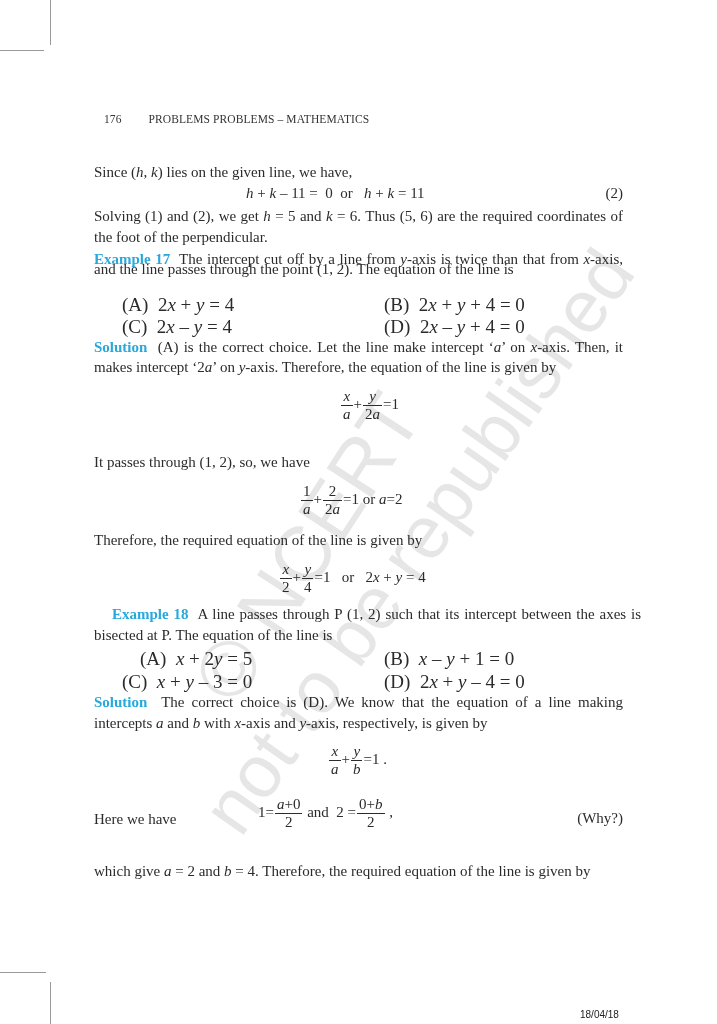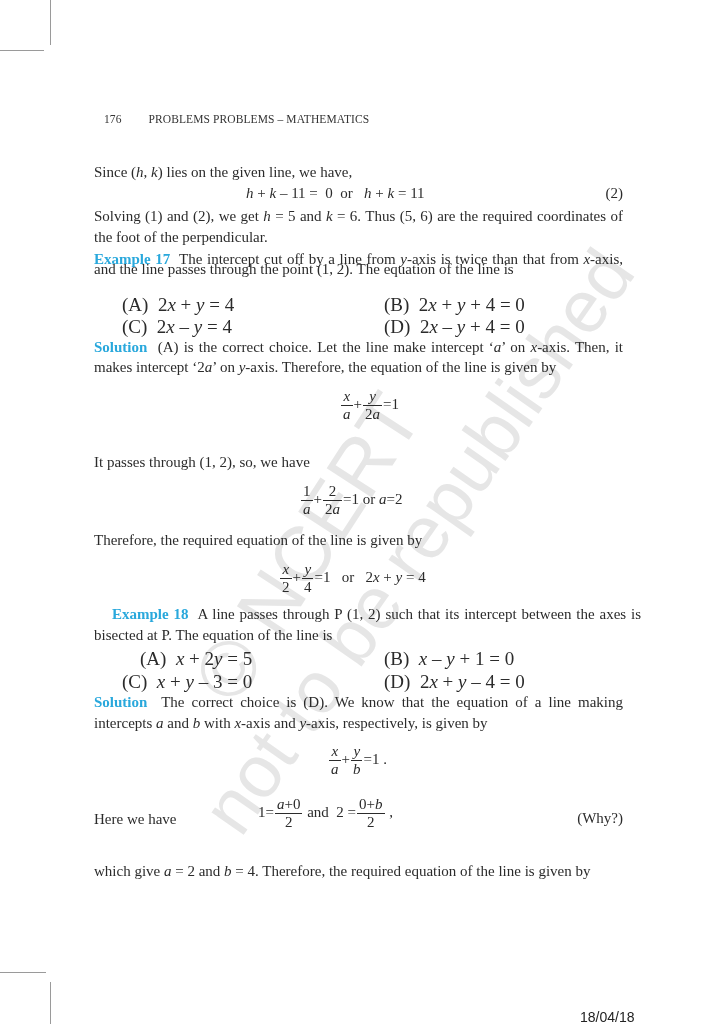--- a/index.html
+++ b/index.html
@@ -14,21 +14,21 @@
   i { font-style:italic; }
   .opt { position:absolute; font-size:19px; white-space:nowrap; }
   .eqnum { position:absolute; right:94px; font-size:15px; }
   .frac { display:inline-block; vertical-align:middle; text-align:center; font-size:15px; line-height:17px; margin:0 1px; }
   .frac .n { display:block; border-bottom:1px solid #2b2b2b; padding:0 2px; }
   .frac .d { display:block; padding:0 2px; }
   .math { position:absolute; font-size:15px; white-space:nowrap; }
   .wm { position:absolute; font-family:"Liberation Sans", "DejaVu Sans", sans-serif; color:#e6e6e6;
         font-size:78px; transform-origin:0 0; white-space:nowrap; pointer-events:none; z-index:0; }
   .content { position:relative; z-index:1; }
-  .date { position:absolute; left:580px; top:1009px; font-family:"Liberation Sans", "DejaVu Sans", sans-serif; font-size:14px; color:#222;text-align:right; }
+  .date { position:absolute; left:580px; top:1009px; font-family:"Liberation Sans", "DejaVu Sans", sans-serif; font-size:10px; color:#222;text-align:right; }
 </style>
 </head>
 <body>
 
 <div class="crop" style="left:0;top:50px;width:44px;height:1px;"></div>
 <div class="crop" style="left:50px;top:0;width:1px;height:45px;"></div>
 <div class="crop" style="left:0;top:972px;width:46px;height:1px;"></div>
 <div class="crop" style="left:50px;top:982px;width:1px;height:42px;"></div>
 
 <div class="wm" style="left:175px;top:668px;transform:rotate(-57deg);">© NCERT</div>

